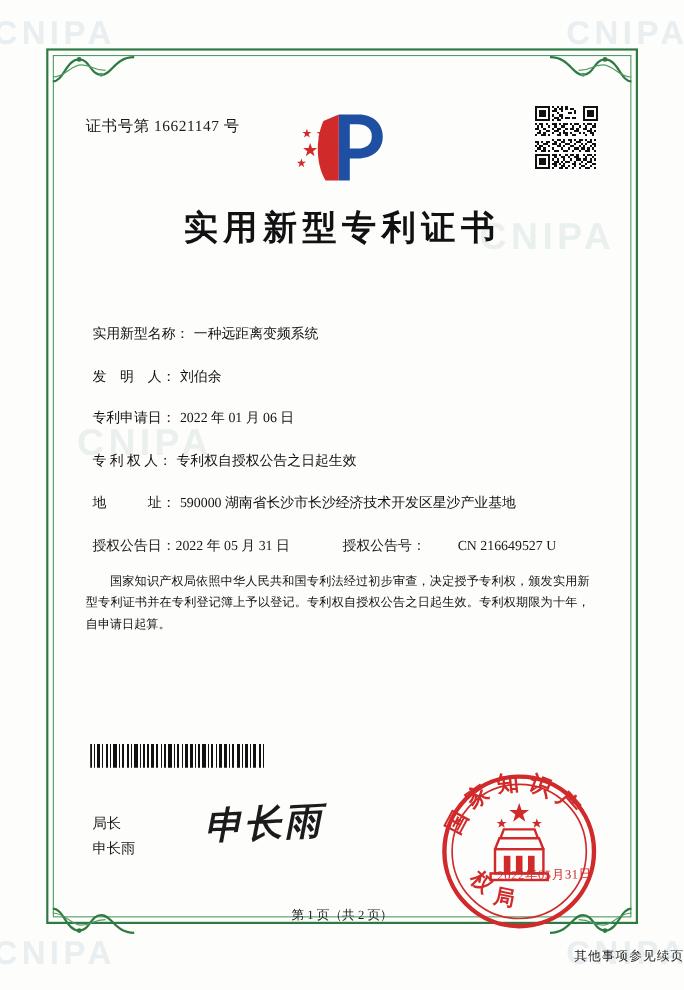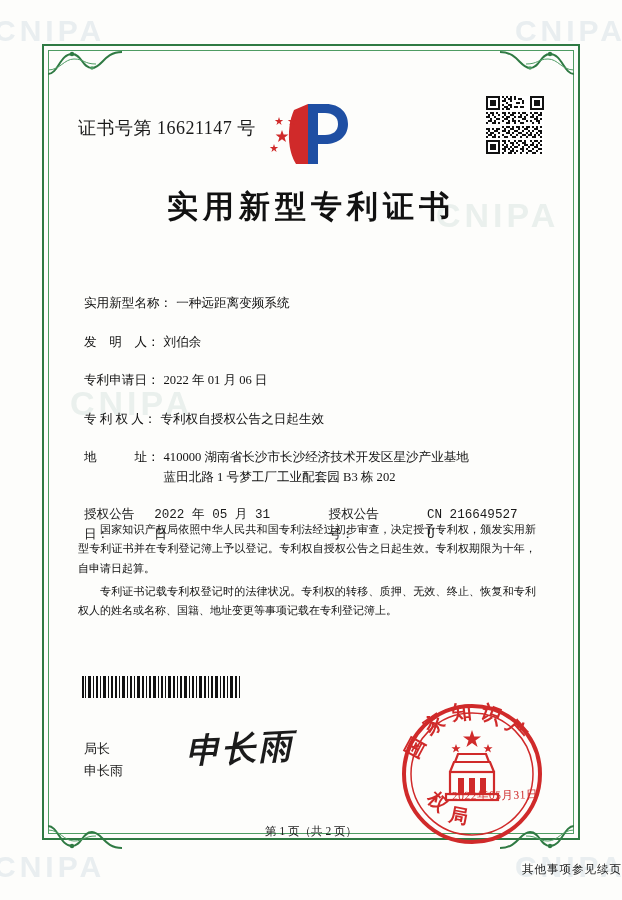--- a/index.html
+++ b/index.html
@@ -77,22 +77,22 @@
     left: 50%;
     transform: translateX(-50%);
     top: 100px;
     width: 118px;
     height: 70px;
   }
 
   
   .cert-no {
     position: absolute;
-    left: 78px; top: 116px;
-    font-size: 18px;
+    left: 78px; top: 106px;
+    font-size: 14px;
     letter-spacing: 0.5px;
   }
 
   
   .title {
     position: absolute;
     left: 0; right: 0;
     top: 186px;
     text-align: center;
     font-size: 31px;
@@ -120,21 +120,21 @@
     white-space: nowrap;
     color: #111;
   }
   .row .val {
     margin-left: 4px;
     color: #111;
   }
   .addr-line2 { margin-top: 2px; }
 
   .row-split { display: flex; margin-bottom: 6px; }
-  .row-split .half { display: flex; font-family: Liberation Mono, monospace; }
+  .row-split .half { display: flex; }
   .row-split .half.second { margin-left: 48px; gap: 29px; }
 
   
   .paras {
     position: absolute;
     left: 78px;
     top: 520px;
     width: 458px;
     font-size: 11px;
     line-height: 1.75;
@@ -491,41 +491,39 @@
     </div>
 
     <div class="row">
       <span class="lbl">专 利 权 人：</span>
       <span class="val">专利权自授权公告之日起生效</span>
     </div>
 
     <div class="row">
       <span class="lbl">地　　　址：</span>
       <span class="val">
-        <span>410000 湖南省长沙市长沙经济技术开发区星沙产业基地</span><br>
-        <span class="addr-line2">蓝田北路 1 号梦工厂工业配套园 B3 栋 202</span>
+        <span>590000 湖南省长沙市长沙经济技术开发区星沙产业基地</span><br>
       </span>
     </div>
 
     <div class="row-split">
       <span class="half">
         <span class="lbl">授权公告日：</span>
         <span class="val">2022 年 05 月 31 日</span>
       </span>
       <span class="half second">
         <span class="lbl">授权公告号：</span>
         <span class="val">CN 216649527 U</span>
       </span>
     </div>
 
   </div>
 
   <div class="paras">
     <p>国家知识产权局依照中华人民共和国专利法经过初步审查，决定授予专利权，颁发实用新型专利证书并在专利登记簿上予以登记。专利权自授权公告之日起生效。专利权期限为十年，自申请日起算。</p>
-    <p>专利证书记载专利权登记时的法律状况。专利权的转移、质押、无效、终止、恢复和专利权人的姓名或名称、国籍、地址变更等事项记载在专利登记簿上。</p>
   </div>
 
   <div class="barcode">
     <svg width="160" height="22" viewBox="0 0 160 22" shape-rendering="crispEdges">
       <rect width="160" height="22" fill="#fdfdfb"></rect>
       <g fill="#111111">
         <rect x="0" y="0" width="2" height="22"></rect>
           <rect x="3" y="0" width="1" height="22"></rect>
         <rect x="6" y="0" width="3" height="22"></rect>
           <rect x="11" y="0" width="1" height="22"></rect>

